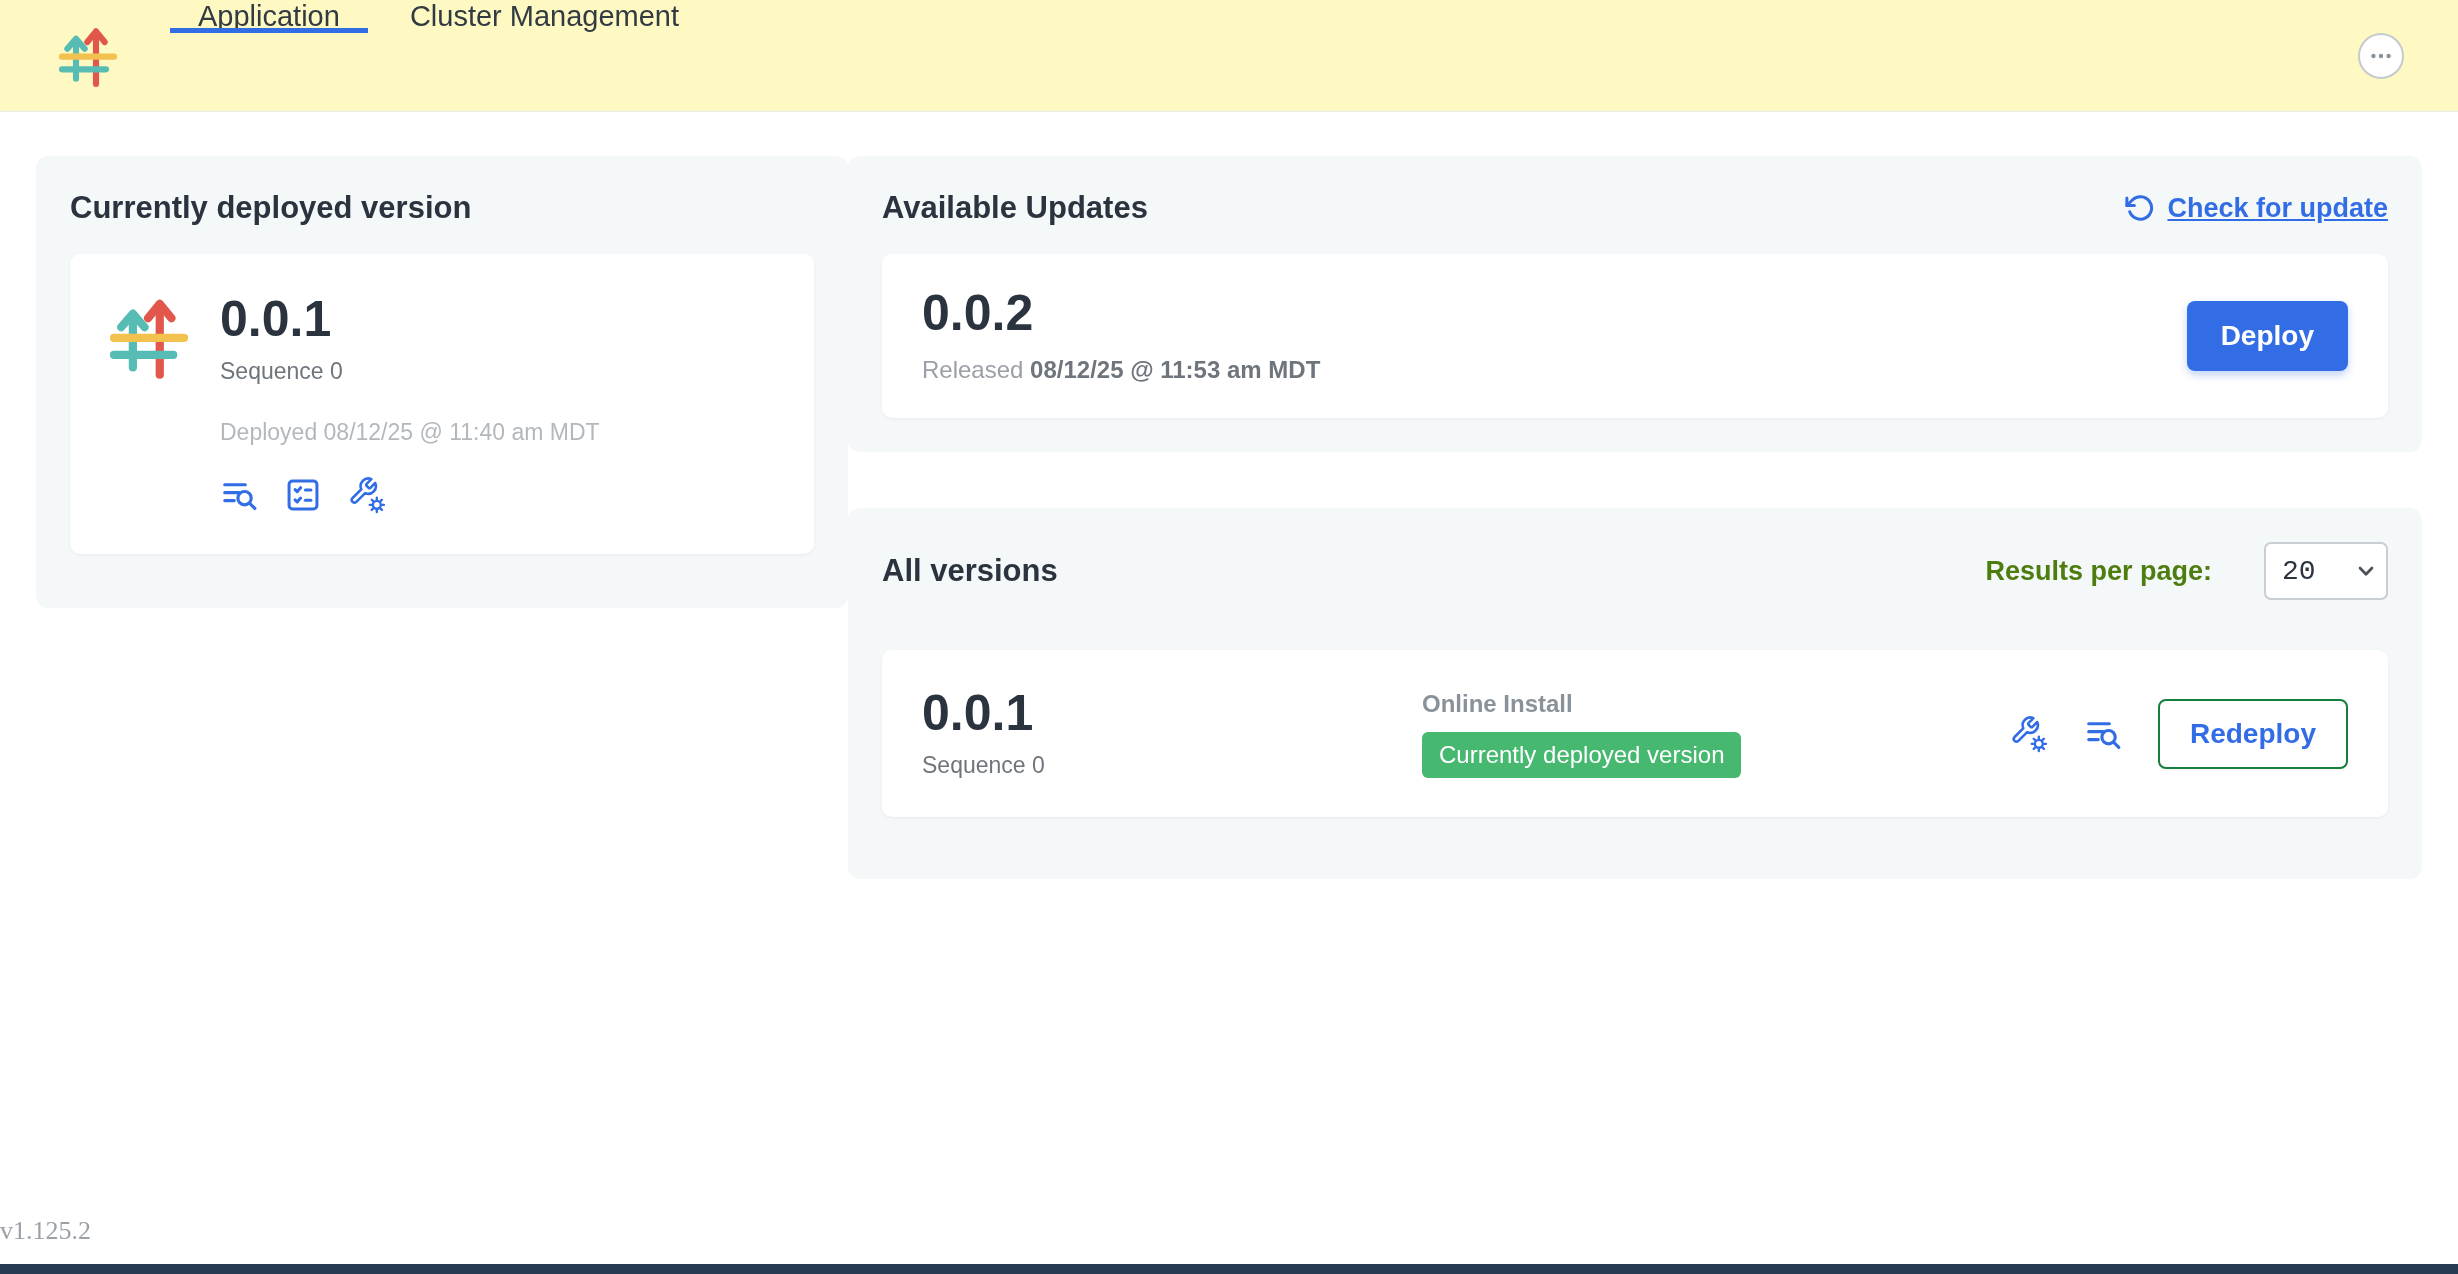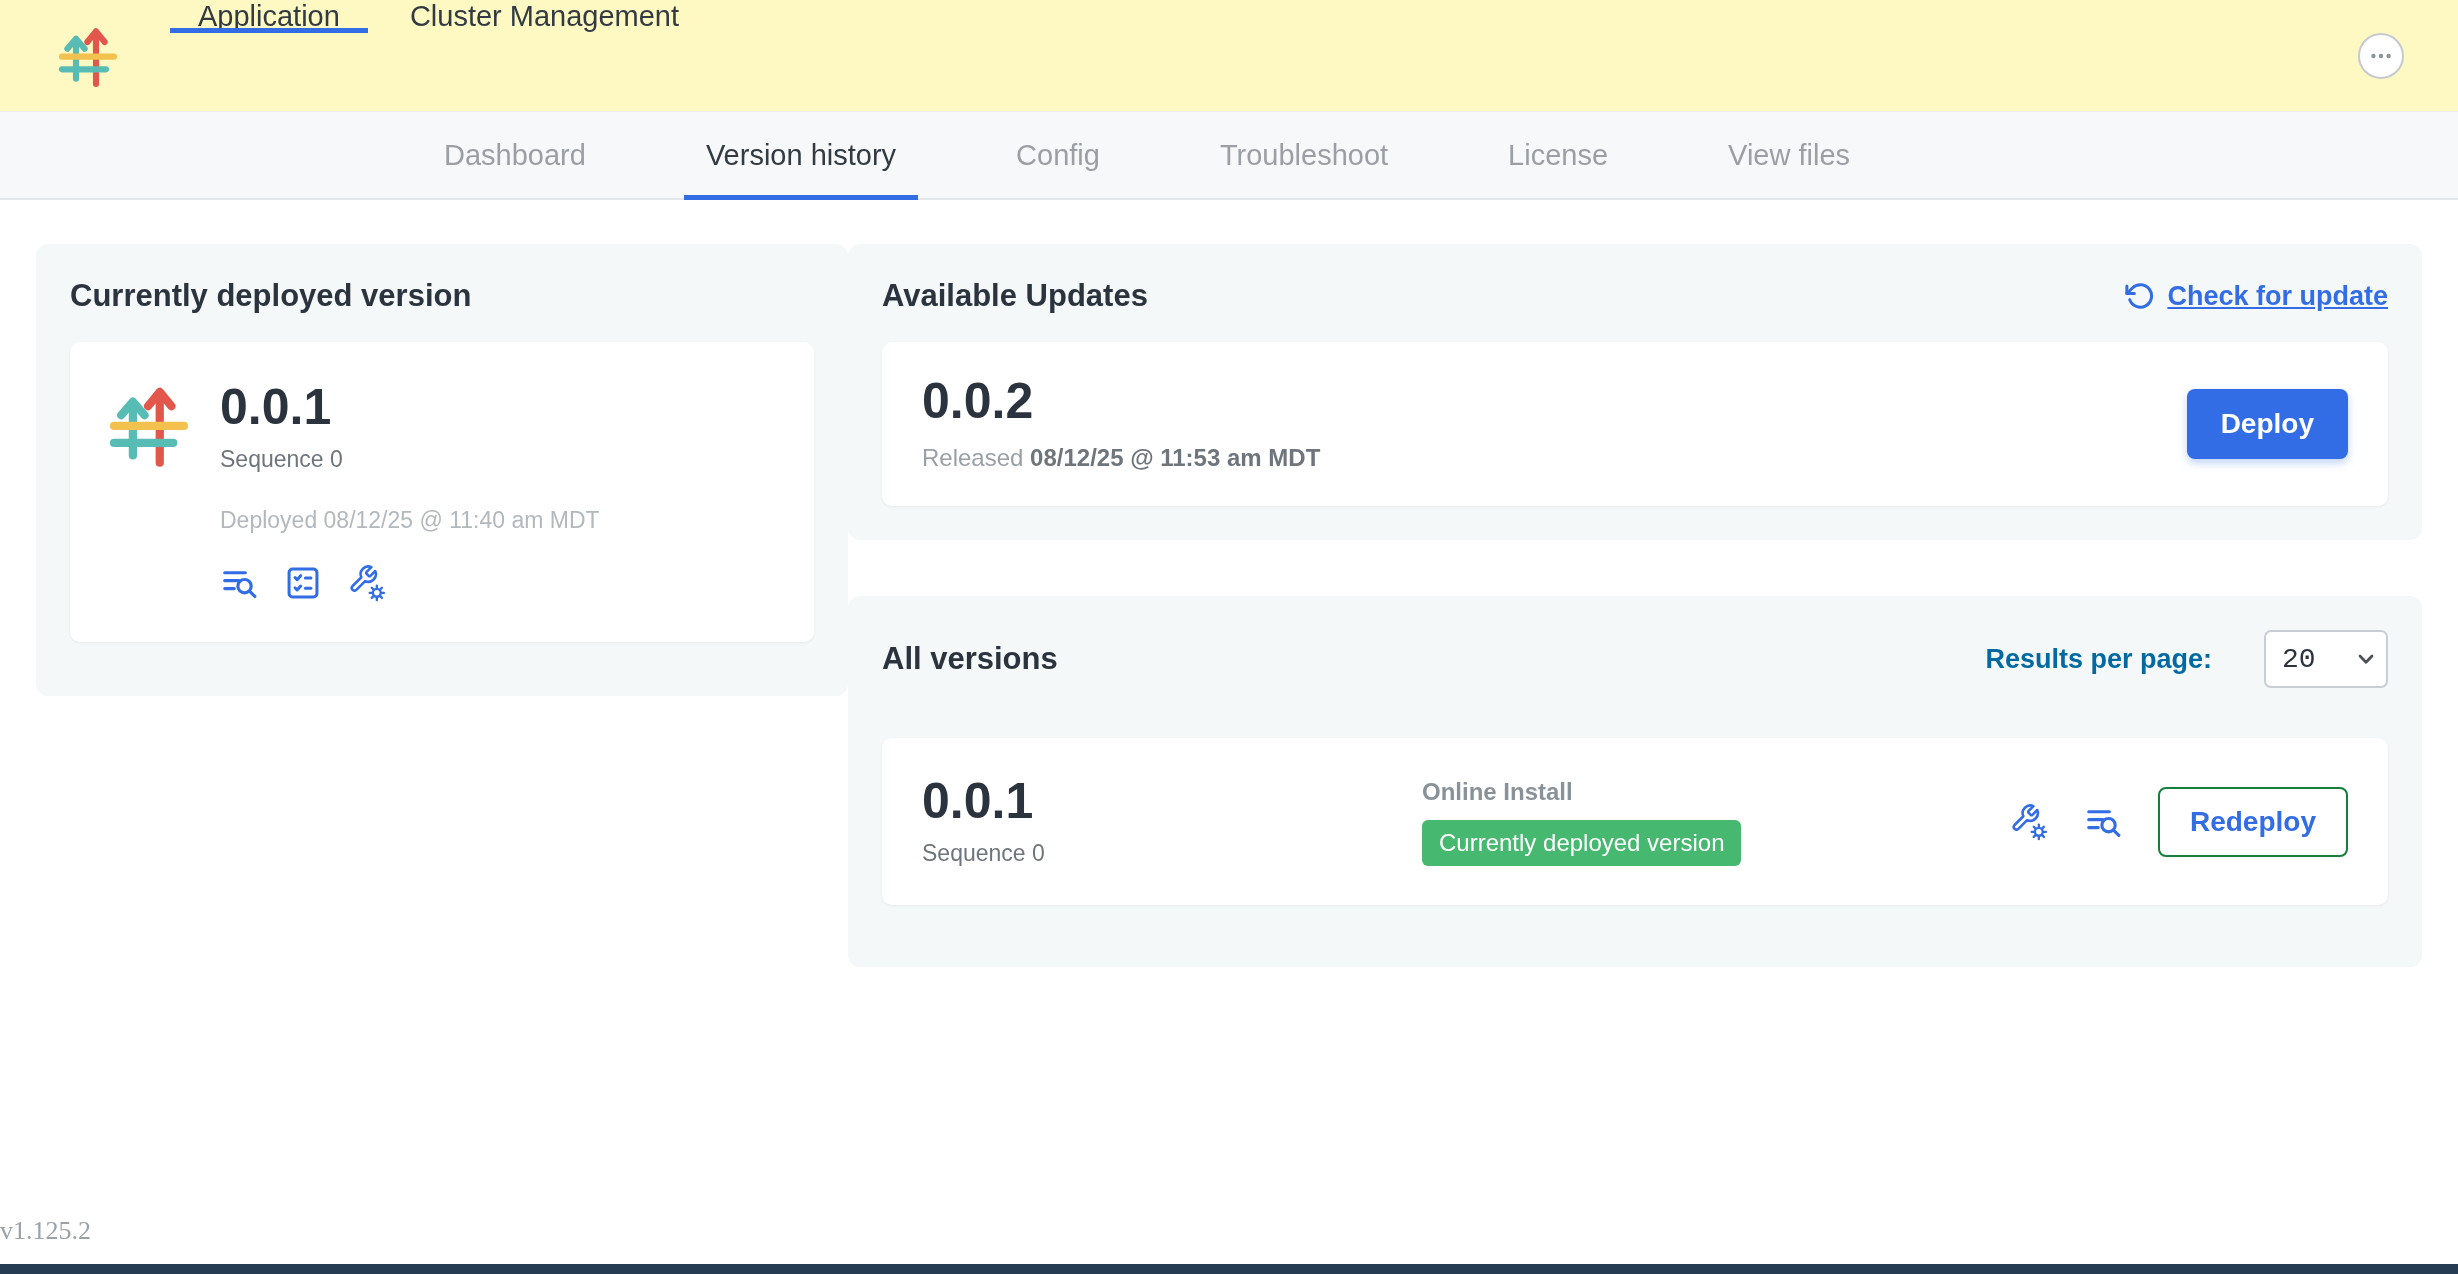--- a/index.html
+++ b/index.html
@@ -92,21 +92,21 @@
   .released strong { color: #6f757c; }
   .deploy-btn {
     background: var(--accent-blue, #326de6); color: #fff;
     font-family: inherit; font-size: 28px; font-weight: bold;
     padding: 19px 34px; border: none; border-radius: 8px;
     box-shadow: 0 4px 9px rgba(50,109,230,0.30); cursor: pointer;
   }
 
   .allversions-card { padding-bottom: 62px; }
   .per-page { display: flex; align-items: center; gap: 16px; }
-  .per-page-label { font-size: 27px; font-weight: 600; color: #0369a1; }
+  .per-page-label { font-size: 27px; font-weight: 600; color: #4d7c0f; }
   .select-wrap { position: relative; }
   .select-wrap select {
     appearance: none; -webkit-appearance: none;
     width: 124px; height: 58px;
     font-family: Liberation Mono, monospace; font-size: 28px; color: #2b343e;
     padding: 0 40px 0 16px;
     border: 2px solid #c9ced4; border-radius: 7px; background: #fff; cursor: pointer; margin-left: 36px;
   }
   .select-wrap .chev { position: absolute; right: 10px; top: 17px; width: 24px; height: 24px; pointer-events: none; }
 
@@ -164,40 +164,20 @@
       <svg viewBox="0 0 24 24">
         <g fill="#8b939b">
             <circle cx="5.5" cy="12" r="1.9"></circle>
             <circle cx="12" cy="12" r="1.9"></circle>
             <circle cx="18.5" cy="12" r="1.9"></circle>
           </g>
       </svg>
     </button>
   </header>
 
-  <nav class="subnav">
-    <div class="subnav-item">
-        <span>Dashboard</span>
-      </div>
-    <div class="subnav-item active">
-        <span>Version history</span>
-      </div>
-    <div class="subnav-item">
-        <span>Config</span>
-      </div>
-    <div class="subnav-item">
-        <span>Troubleshoot</span>
-      </div>
-    <div class="subnav-item">
-        <span>License</span>
-      </div>
-    <div class="subnav-item">
-        <span>View files</span>
-      </div>
-  </nav>
 
   <main class="main">
 
     <section class="gray-card deployed-card">
       <h2 class="card-title">Currently deployed version</h2>
       <div class="white-card deployed-inner">
         <div class="app-icon">
           <svg viewBox="0 0 48 48" fill="none" stroke-linecap="round" stroke-linejoin="round">
             <path d="M15 41V12" stroke="#57bdb4" stroke-width="4.6"></path>
             <path d="M8.5 18.5L15 11l6.5 7.5" stroke="#57bdb4" stroke-width="4.6"></path>

